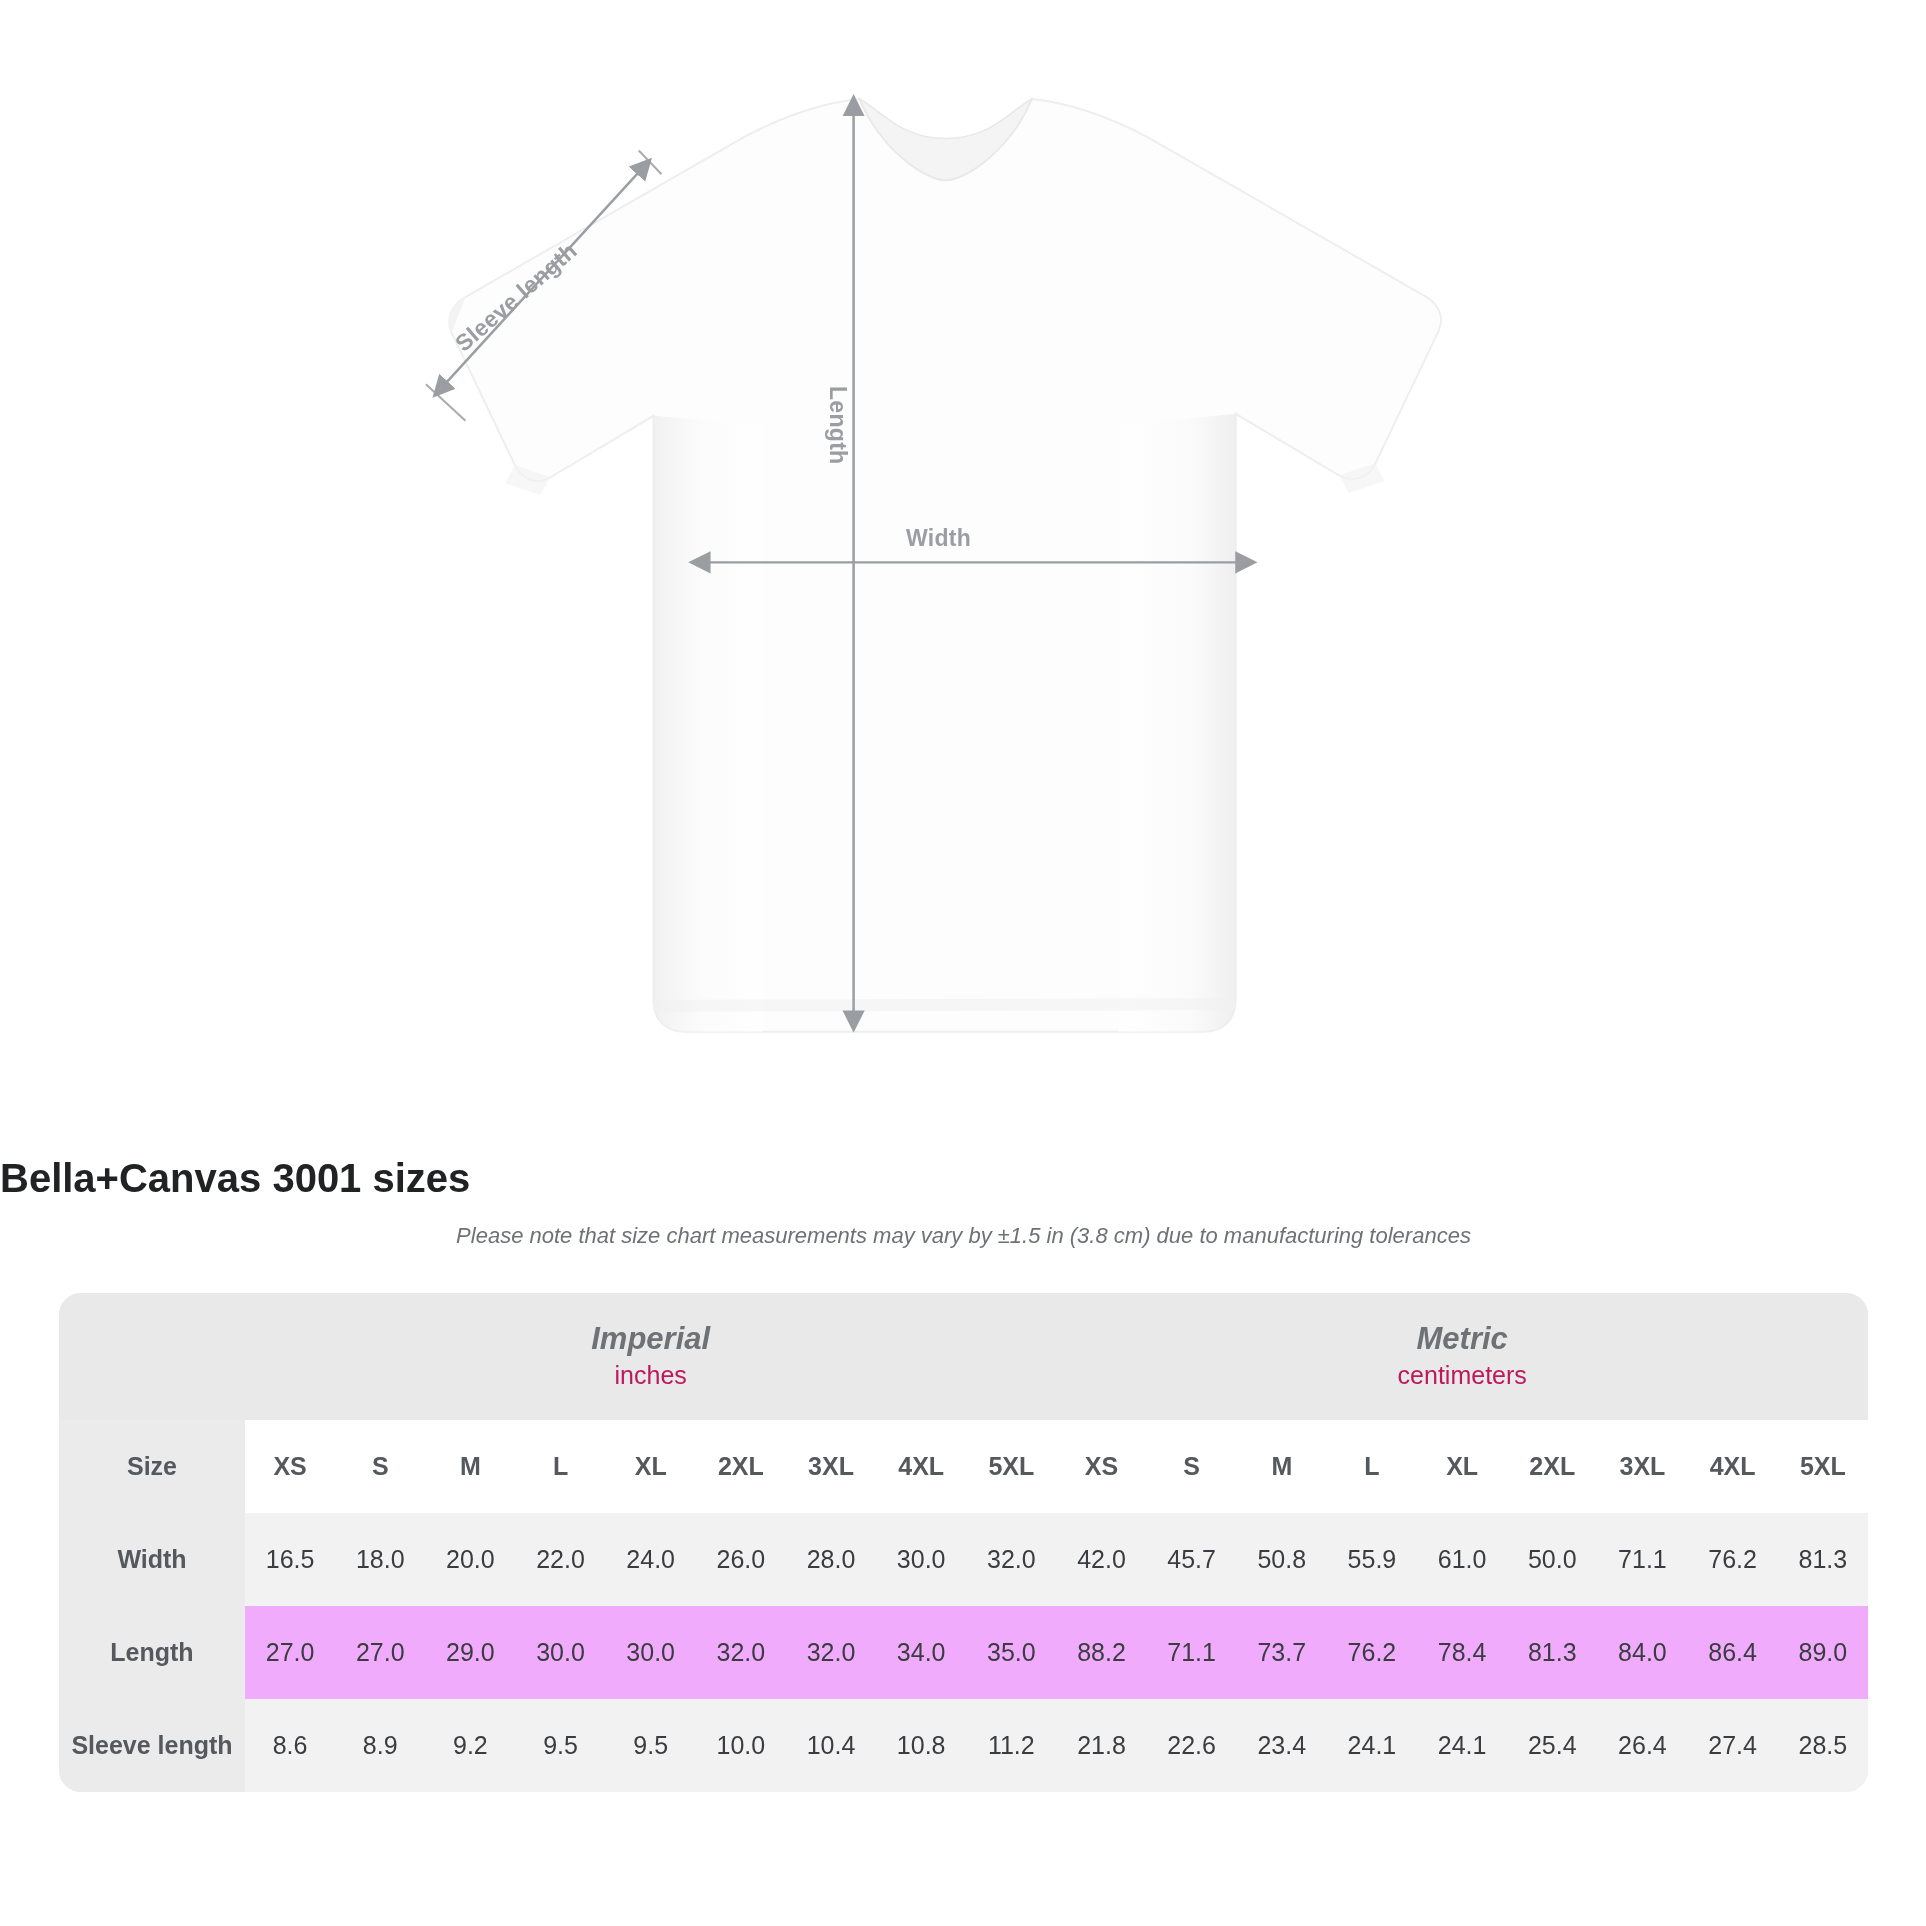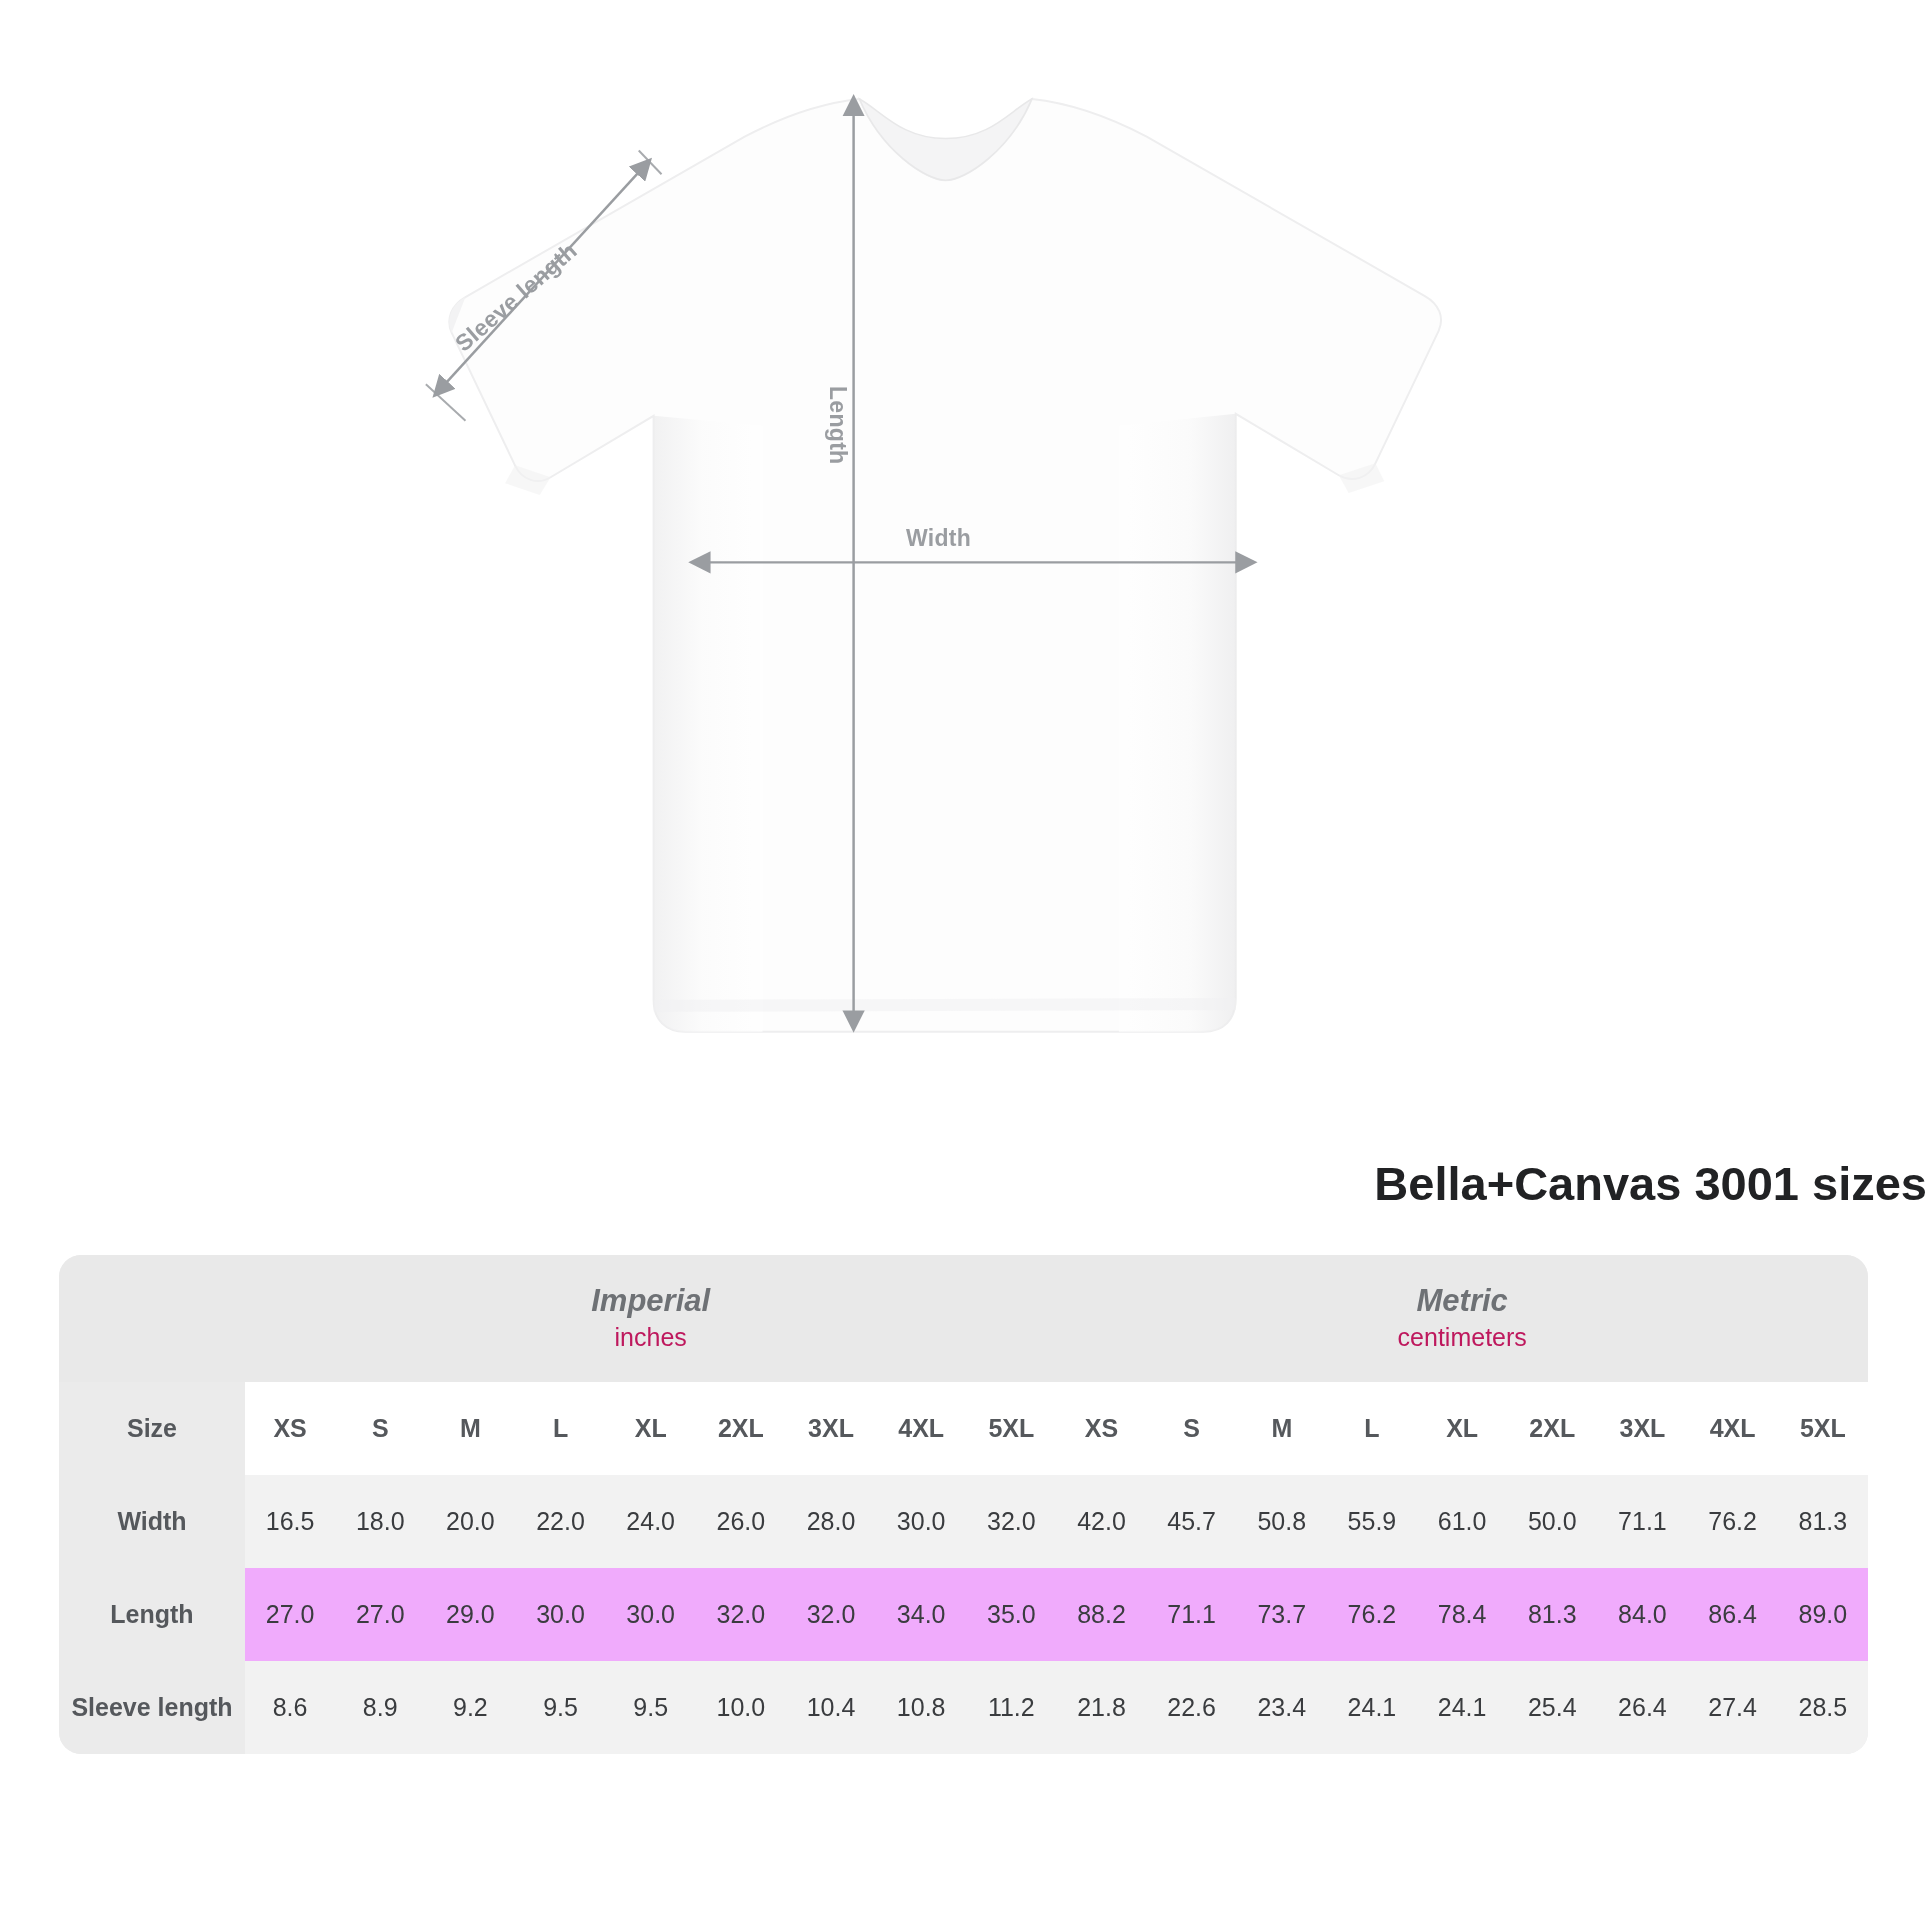--- a/index.html
+++ b/index.html
@@ -51,22 +51,22 @@
   }
   .dim-label.sleeve-label {
     left: 450px;
     top: 337px;
     transform: rotate(-41deg);
     transform-origin: left top;
   }
 
   
   .chart-title {
-    text-align: right;
-    font-size: 47px;
+    text-align: left;
+    font-size: 40px;
     font-weight: bold;
     color: #212224;
     margin-top: 57px;
   }
   .chart-note {
     text-align: center;
     font-size: 22px;
     font-style: italic;
     color: #6e7175;
     margin-top: 22px;
@@ -207,20 +207,21 @@
       <line x1="430" y1="388" x2="470" y2="425" stroke="#9a9da1" stroke-width="2" opacity="0.85"></line>
       <line x1="645" y1="152" x2="668" y2="176" stroke="#9a9da1" stroke-width="2" opacity="0.85"></line>
     </svg>
 
     <div class="dim-label width-label">Width</div>
     <div class="dim-label length-label">Length</div>
     <div class="dim-label sleeve-label">Sleeve length</div>
   </div>
 
   <div class="chart-title">Bella+Canvas 3001 sizes</div>
+  <div class="chart-note">Please note that size chart measurements may vary by ±1.5 in (3.8 cm) due to manufacturing tolerances</div>
 
   <div class="table-wrap">
     <table class="size-table">
       <colgroup>
         <col style="width:186px">
         <col span="18">
       </colgroup>
       <tbody>
         <tr class="unit-head">
           <td></td>

